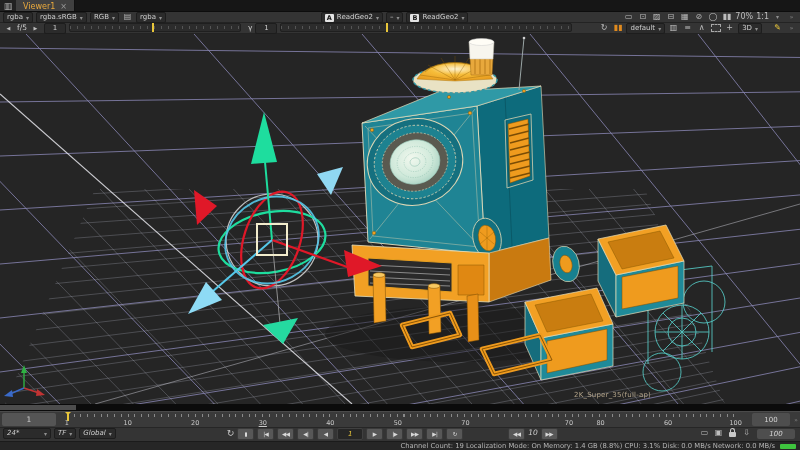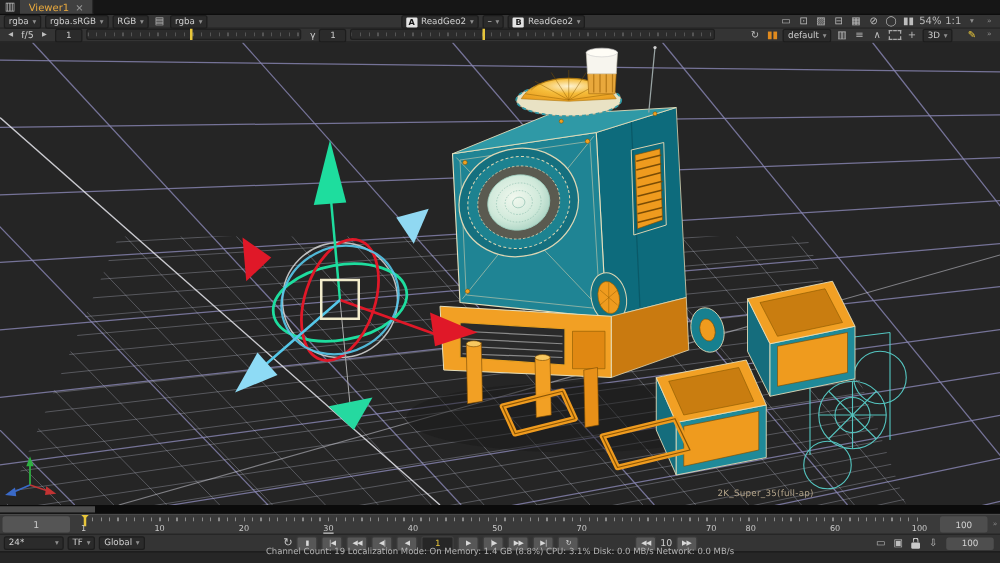--- a/index.html
+++ b/index.html
@@ -38,30 +38,30 @@
   .framebox{width:54px;margin:1px 2px;background:#555;color:#cfcfcf;display:flex;align-items:center;justify-content:center;font-size:7.5px;border-radius:2px;}
   .ruler{flex:1;position:relative;margin:0 2px;
     background-image:repeating-linear-gradient(90deg,#8a8a8a 0 1px,transparent 1px 6.73px);
     background-size:97.2% 3px;background-repeat:no-repeat;background-position:7px 2px;}
   .tick-label{position:absolute;top:7px;transform:translateX(-50%);color:#c9c9c9;font-size:6.5px;}
   .playhead{position:absolute;left:7px;top:0;width:2px;height:9px;background:var(--accent_yellow,#e8c63a);}
   .playhead:before{content:"";position:absolute;left:-2px;top:0;border:3px solid transparent;border-top-color:var(--accent_yellow,#e8c63a);}
   .rangebox{width:38px;margin:1px 2px;background:#4e4e4e;color:#d5d5d5;display:flex;align-items:center;justify-content:center;font-size:7px;border-radius:2px;}
   .edge-glyph{width:8px;display:flex;align-items:center;justify-content:center;color:#8a8a8a;font-size:6px;}
   
-  .transport{height:14px;background:#343434;display:flex;align-items:center;gap:3px;padding:0 3px;border-top:1px solid #262626;box-sizing:border-box;}
+  .transport{height:14px;background:#343434;display:flex;align-items:flex-start;gap:3px;padding:0 3px;border-top:1px solid #262626;box-sizing:border-box;font-style:italic;}
   .tbtn{width:15px;height:10px;background:#575757;border:1px solid #3a3a3a;border-radius:2px;color:#d8d8d8;
     display:flex;align-items:center;justify-content:center;font-size:5.5px;letter-spacing:-.5px;}
   .curframe{width:24px;height:10px;background:#262626;border:1px solid #404040;border-radius:2px;color:var(--accent_yellow,#e8c63a);
     display:flex;align-items:center;justify-content:center;font-size:7px;}
   .loop{color:#c4c4c4;font-size:9px;}
   .lock{width:7px;height:5px;background:#c9c9c9;border-radius:1px;position:relative;margin-top:3px;}
   .lock:before{content:"";position:absolute;top:-4px;left:1px;width:3px;height:3px;border:1px solid #c9c9c9;border-bottom:none;border-radius:3px 3px 0 0;}
   
-  .statusbar{height:9px;background:#262626;display:flex;align-items:center;justify-content:flex-end;gap:5px;padding:0 4px;font-size:6.8px;color:#b4b4b4;border-top:1px solid #1b1b1b;box-sizing:border-box;flex-direction:column;}
+  .statusbar{height:9px;background:#262626;display:flex;align-items:center;justify-content:flex-end;gap:5px;padding:0 4px;font-size:6.8px;color:#b4b4b4;border-top:1px solid #1b1b1b;box-sizing:border-box;}
   .health{width:16px;height:5px;background:var(--status_green,#3ec43e);border-radius:1px;}
 </style>
 </head>
 <body>
 
 <div class="tabbar">
   <div class="pane-icon">▥</div>
   <div class="tab">
     <span>Viewer1</span>
     <span class="close">×</span>
@@ -103,21 +103,21 @@
   </div>
   <div class="grow"></div>
   <span class="ibtn">▭</span>
   <span class="ibtn">⊡</span>
   <span class="ibtn">▨</span>
   <span class="ibtn">⊟</span>
   <span class="ibtn">▦</span>
   <span class="ibtn">⊘</span>
   <span class="ibtn">◯</span>
   <span class="ibtn">▮▮</span>
-  <span class="ibtn">54%</span>
+  <span class="ibtn">70%</span>
   <span class="ibtn">1:1</span>
   <span class="ibtn" style="font-size:6px;color:#8f8f8f">▾</span>
   <span class="ibtn" style="font-size:6px;color:#8f8f8f">»</span>
 </div>
 
 <div class="tb">
   <span class="ibtn" style="font-size:5px">◀</span>
   <span style="color:#cfcfcf">f/5</span>
   <span class="ibtn" style="font-size:5px">▶</span>
   <div class="dd" style="width:14px;justify-content:center">

